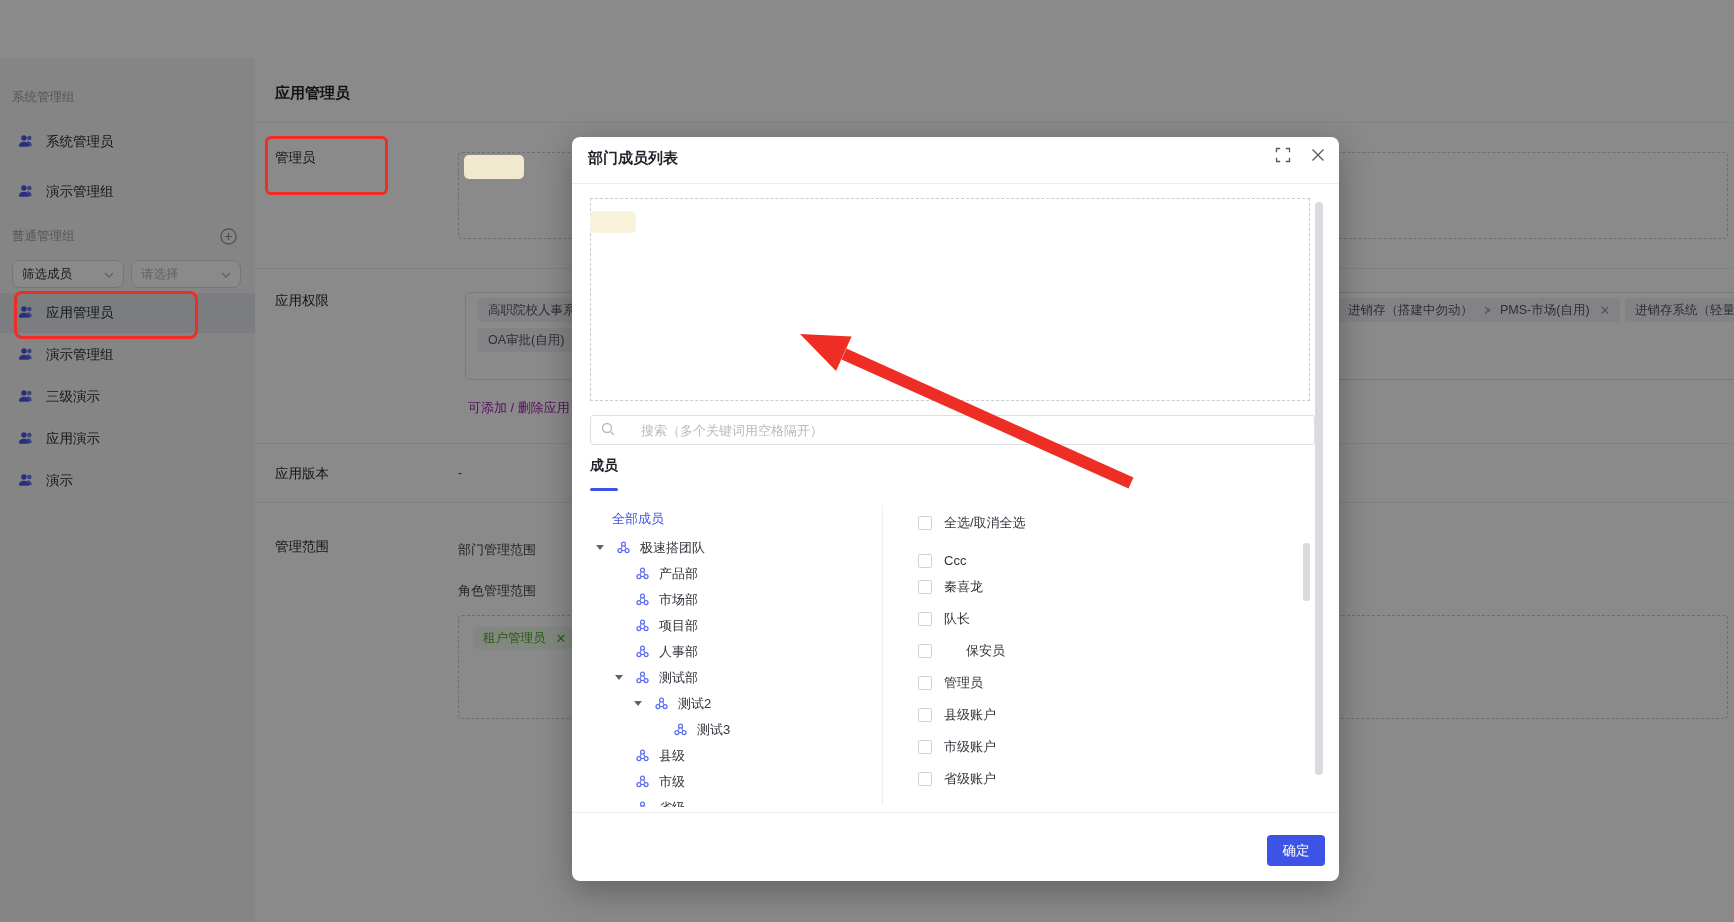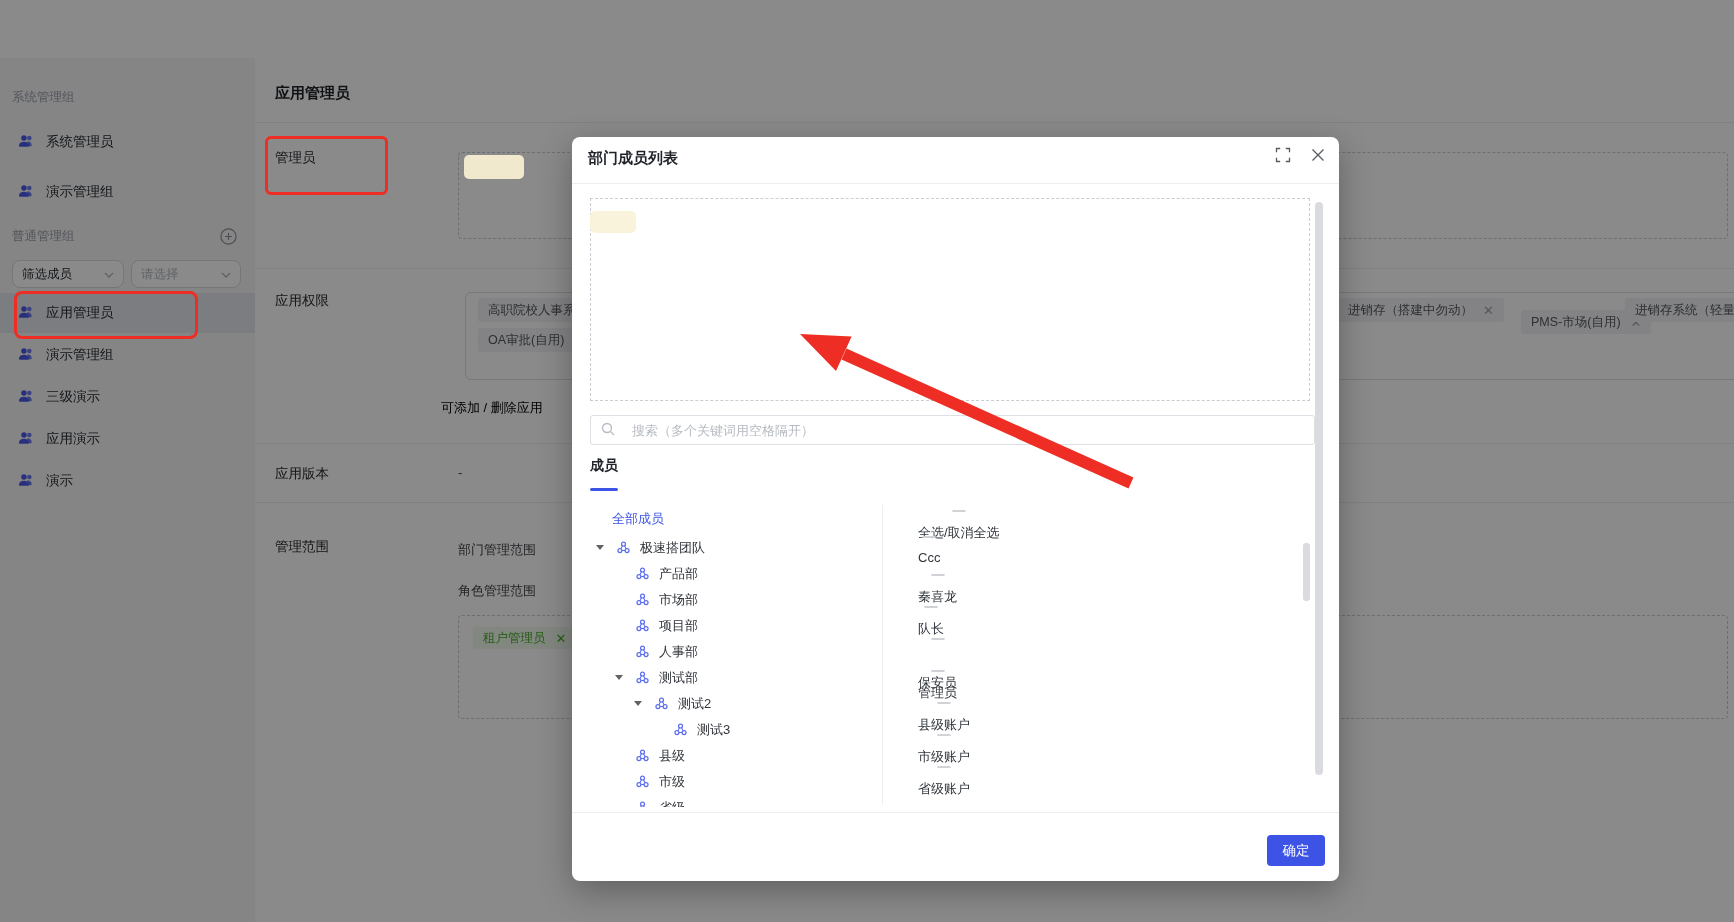--- a/index.html
+++ b/index.html
@@ -24,44 +24,44 @@
   .content{position:absolute;left:255px;top:58px;width:1479px;height:864px;background:#fff;z-index:1;}
   .c-title{position:absolute;left:20px;top:26px;font-size:15px;font-weight:bold;}
   .c-div{position:absolute;left:0;width:1479px;height:1px;background:#eceef0;}
   .f-label{position:absolute;left:20px;font-size:13.5px;font-weight:500;color:#26292e;}
   .dash-box{position:absolute;border:1px dashed #c9ccd2;border-radius:4px;}
   .perm-box{position:absolute;left:210px;top:234px;width:1560px;height:86px;border:1px solid #dcdfe4;border-radius:6px;}
   .chip{position:absolute;height:24px;display:inline-flex;align-items:center;gap:10px;padding:0 10px;background:#f2f3f5;border-radius:3px;font-size:12.5px;color:#54575d;white-space:nowrap;}
   .chip .x{color:#9da1a9;font-size:13px;line-height:1;cursor:pointer;}
   .chip.green{background:#f1f9ec;color:#49ad2c;height:22px;}
   .chip.green .x{color:#49ad2c;}
-  .hint{position:absolute;left:186px;top:341px;color:#000000;}
+  .hint{position:absolute;left:213px;top:341px;color:#a21caf;}
   .val{position:absolute;left:203px;color:#424549;}
   
   .overlay{position:absolute;left:0;top:0;width:1734px;height:922px;background:rgba(0,0,0,0.46);z-index:10;}
   .modal{position:absolute;left:572px;top:137px;width:767px;height:744px;background:#fff;border-radius:8px;box-shadow:0 10px 34px rgba(0,0,0,.3);z-index:20;}
   .m-title{position:absolute;left:16px;top:12px;font-size:15px;font-weight:600;}
   .m-hdiv{position:absolute;left:0;top:46px;width:767px;height:1px;background:#eceef0;}
   .m-icon{position:absolute;top:10px;width:18px;height:18px;cursor:pointer;}
   .m-dash{position:absolute;left:18px;top:61px;width:720px;height:203px;border:1px dashed #c9ccd2;box-sizing:border-box;}
   .m-scroll{position:absolute;left:743px;top:65px;width:8px;height:573px;background:#d9dbde;border-radius:4px;cursor:pointer;}
-  .m-search{position:absolute;left:18px;top:278px;width:725px;height:30px;border:1px solid #dcdfe3;border-radius:3px;display:flex;align-items:center;gap:15px;padding:0 10px;box-sizing:border-box;}
+  .m-search{position:absolute;left:18px;top:278px;width:725px;height:30px;border:1px solid #dcdfe3;border-radius:3px;display:flex;align-items:center;gap:24px;padding:0 10px;box-sizing:border-box;}
   .m-search input{border:none;outline:none;flex:1;font-size:13px;font-family:inherit;color:#30343a;background:transparent;}
   .m-search input::placeholder{color:#b6bac1;}
   .m-tab{position:absolute;left:18px;top:320px;font-size:14px;font-weight:bold;cursor:pointer;}
   .m-tab-underline{position:absolute;left:18px;top:351px;width:28px;height:3px;background:var(--accent);border-radius:2px;}
   .tree-wrap{position:absolute;left:18px;top:365px;width:290px;height:305px;overflow:hidden;}
   .tree-root{position:absolute;left:22px;top:4px;height:26px;display:flex;align-items:center;color:var(--accent);cursor:pointer;}
   .tree-row{position:absolute;height:26px;width:290px;cursor:pointer;}
   .tree-row .caret{position:absolute;top:10px;width:0;height:0;border-left:4.5px solid transparent;border-right:4.5px solid transparent;border-top:5.5px solid #5f6368;}
   .tree-row .t-icon{position:absolute;top:5px;}
   .tree-row .t-label{position:absolute;top:5px;color:#30343a;line-height:16px;}
   .v-div{position:absolute;left:310px;top:368px;width:1px;height:300px;background:#edeef0;}
   .opt-wrap{position:absolute;left:346px;top:372px;width:380px;height:298px;overflow:hidden;}
-  .opt-row{position:absolute;left:0;height:26px;display:flex;align-items:center;gap:12px;cursor:pointer;flex-direction:column;}
+  .opt-row{position:absolute;left:0;height:26px;display:flex;align-items:center;gap:12px;cursor:pointer;}
   .cb{width:14px;height:14px;border:1px solid #cfd3d8;border-radius:2px;background:#fff;box-sizing:border-box;}
   .opt-label{color:#30343a;}
   .inner-scroll{position:absolute;left:731px;top:406px;width:7px;height:58px;background:#d9dbde;border-radius:3px;cursor:pointer;}
   .m-fdiv{position:absolute;left:0;top:675px;width:767px;height:1px;background:#eceef0;}
   .confirm-btn{position:absolute;left:695px;top:698px;width:58px;height:31px;background:var(--accent);color:#fff;border:none;border-radius:4px;font-size:13.5px;font-family:inherit;cursor:pointer;}
   
   .anno{z-index:30;}
   .redbox{position:absolute;border:3px solid var(--anno-red);background:transparent;}
   .redbox1{left:265px;top:136px;width:117px;height:53px;border-radius:6px;}
   .redbox2{left:14px;top:291px;width:178px;height:42px;border-radius:8px;}
@@ -182,21 +182,21 @@
           <span class="x">✕</span>
         </div>
         <div class="chip" style="left: 223px; top: 270px;">
           <span>OA审批(自用)</span>
           <span class="x">✕</span>
         </div>
         <div class="chip" style="left: 1083px; top: 240px;">
           <span>进销存（搭建中勿动）</span>
           <span class="x">✕</span>
         </div>
-        <div class="chip" style="left: 1266px; top: 240px; margin-top: 12px;">
+        <div class="chip" style="left: 1235px; top: 240px;">
           <span>PMS-市场(自用)</span>
           <span class="x">✕</span>
         </div>
         <div class="chip" style="left: 1370px; top: 240px;">
           <span>进销存系统（轻量化</span>
         </div>
       </div>
     <div class="hint">可添加 / 删除应用</div>
 
     <div class="c-div" style="top:385px;"></div>
@@ -352,21 +352,21 @@
             <span class="t-label" style="left:69px">省级</span>
           </div>
         </div>
     </div>
     <div class="v-div"></div>
     <div class="opt-wrap" id="opt-rows">
         <div class="opt-row" style="top: 1px;">
           <span class="cb"></span>
           <span class="opt-label">全选/取消全选</span>
         </div>
-        <div class="opt-row" style="top: 27px;">
+        <div class="opt-row" style="top: 33px; align-items: flex-end;">
           <span class="cb"></span>
           <span class="opt-label">Ccc</span>
         </div>
         <div class="opt-row" style="top: 65px;">
           <span class="cb"></span>
           <span class="opt-label">秦喜龙</span>
         </div>
         <div class="opt-row" style="top: 97px;">
           <span class="cb"></span>
           <span class="opt-label">队长</span>

